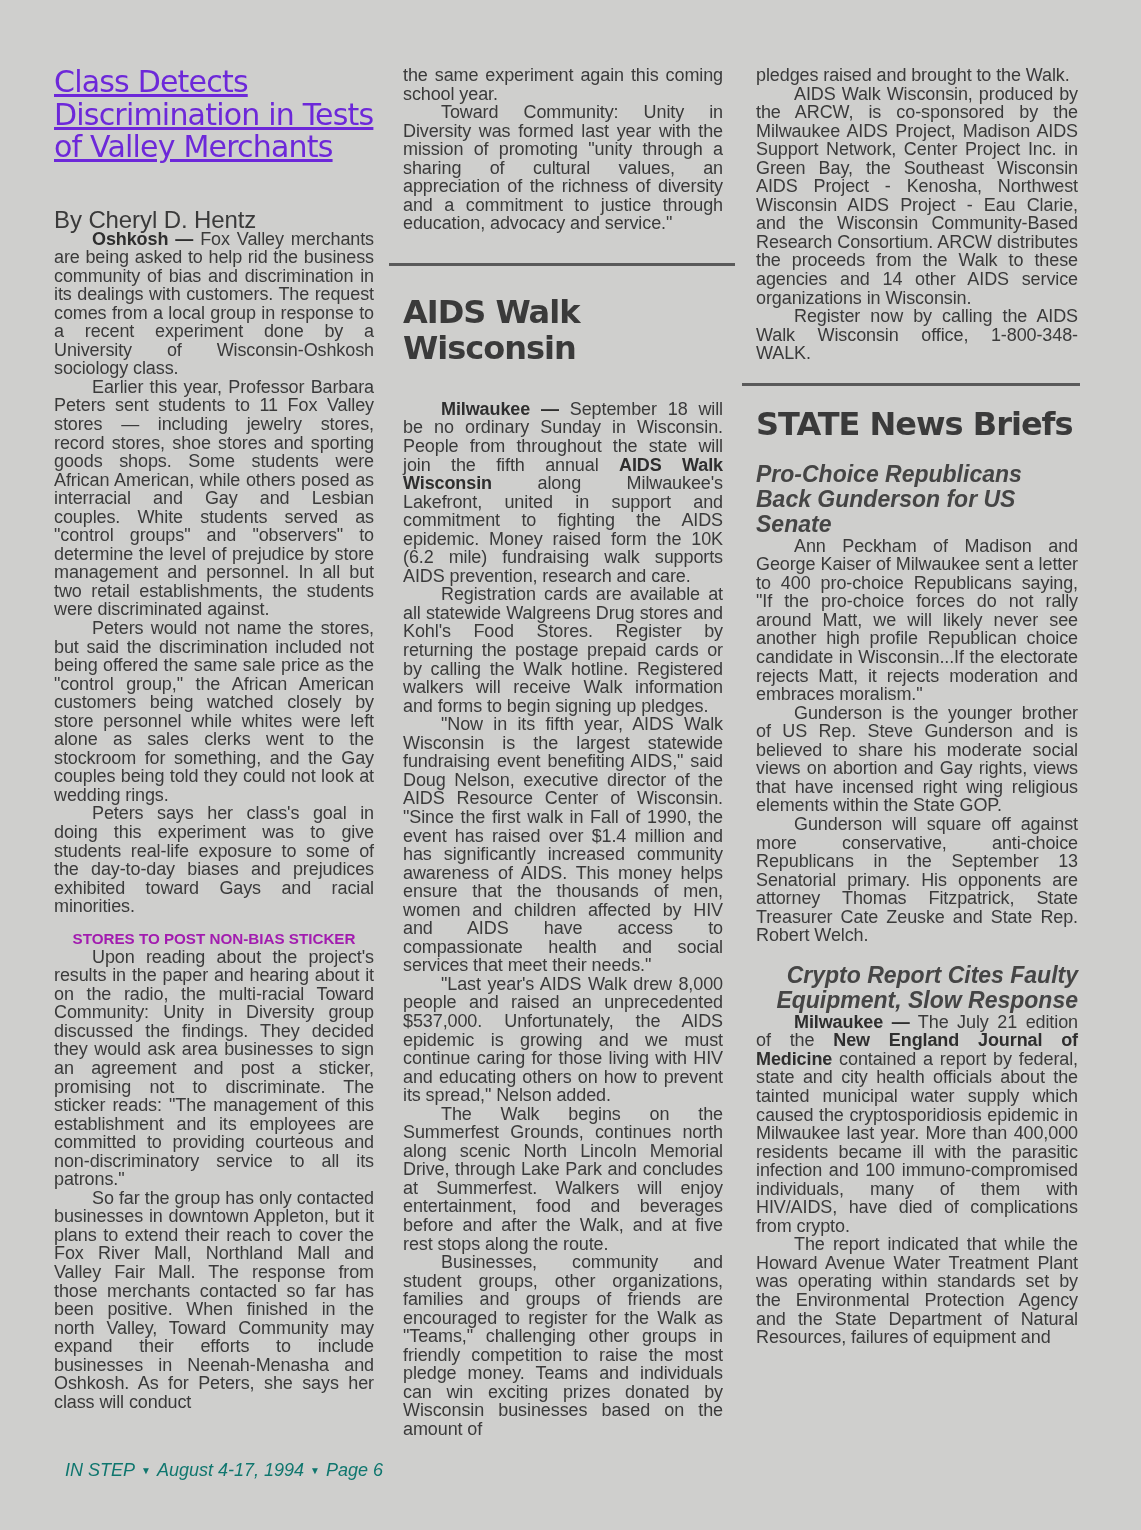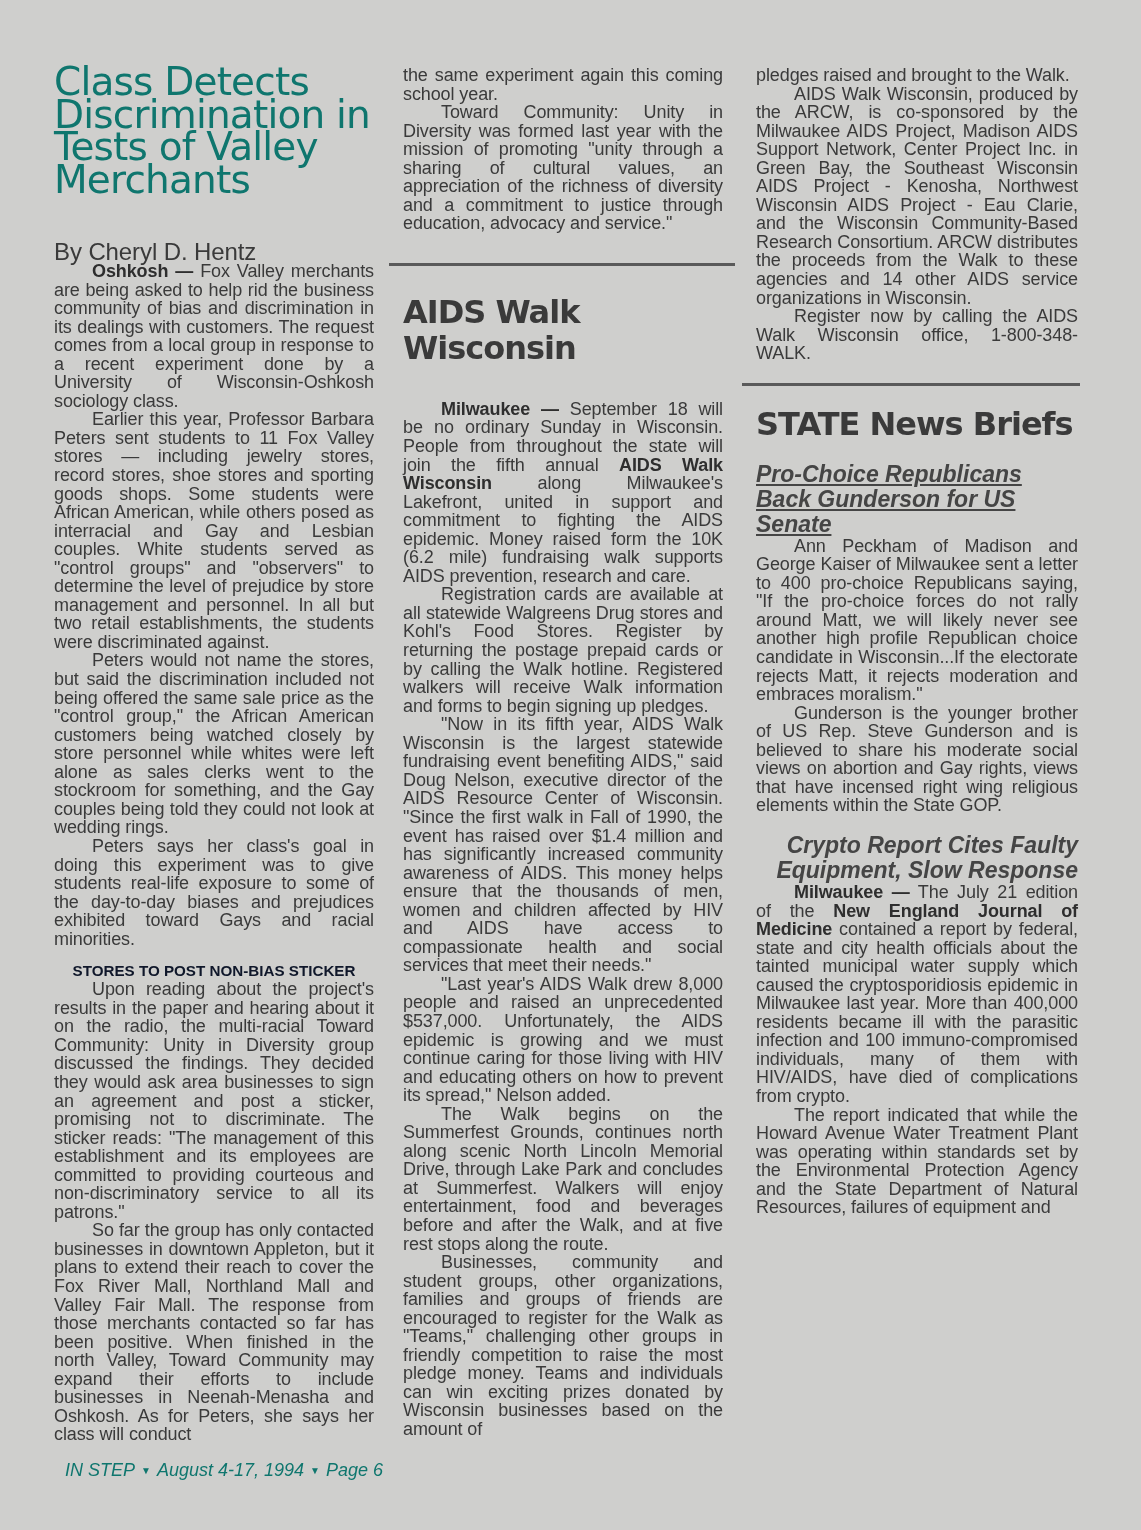--- a/index.html
+++ b/index.html
@@ -22,39 +22,40 @@
       text-align: justify;
       text-indent: 38px;
       letter-spacing: -0.1px;
     }
     p.noindent { text-indent: 0; }
     b { color: #2e2e2e; }
     h1.headline {
       margin: 0;
       font-family: "DejaVu Sans", sans-serif;
       font-weight: normal;
-      font-size: 39px;
+      font-size: 30px;
       line-height: 32.5px;
-      color: #0f766e;
+      color: #6d28d9;
       letter-spacing: -0.8px;
+      text-decoration: underline;
     }
     .byline {
       margin-top: 46px;
       font-size: 24px;
       line-height: 20px;
       text-align: left;
       text-indent: 0;
     }
     .subhead {
       margin-top: 14px;
       font-size: 15.2px;
       font-weight: bold;
       text-align: center;
       line-height: 18px;
-      color: #0f172a;
+      color: #a21caf;
     }
     .rule {
       height: 3px;
       background: #5a5a5a;
       margin: 0;
     }
     .section-title {
       font-family: "DejaVu Sans", sans-serif;
       font-size: 32px;
       line-height: 36px;
@@ -105,23 +106,24 @@
   <p>The Walk begins on the Summerfest Grounds, continues north along scenic North Lincoln Memorial Drive, through Lake Park and concludes at Summerfest. Walkers will enjoy entertainment, food and beverages before and after the Walk, and at five rest stops along the route.</p>
   <p>Businesses, community and student groups, other organizations, families and groups of friends are encouraged to register for the Walk as "Teams," challenging other groups in friendly competition to raise the most pledge money. Teams and individuals can win exciting prizes donated by Wisconsin businesses based on the amount of</p>
 </div>
 
 <div class="col col3">
   <p class="noindent">pledges raised and brought to the Walk.</p>
   <p>AIDS Walk Wisconsin, produced by the ARCW, is co-sponsored by the Milwaukee AIDS Project, Madison AIDS Support Network, Center Project Inc. in Green Bay, the Southeast Wisconsin AIDS Project - Kenosha, Northwest Wisconsin AIDS Project - Eau Clarie, and the Wisconsin Community-Based Research Consortium. ARCW distributes the proceeds from the Walk to these agencies and 14 other AIDS service organizations in Wisconsin.</p>
   <p>Register now by calling the AIDS Walk Wisconsin office, 1-800-348-WALK.</p>
   <div class="rule" style="margin-top:20px; margin-left:-14px; margin-right:-2px;"></div>
   <h2 class="section-title" style="margin-top:20px;">STATE News Briefs</h2>
-  <h3 class="deck" style="margin-top:20px;text-decoration:underline;">Pro-Choice Republicans Back Gunderson for US Senate</h3>
+  <h3 class="deck" style="margin-top:20px;">Pro-Choice Republicans Back Gunderson for US Senate</h3>
   <p>Ann Peckham of Madison and George Kaiser of Milwaukee sent a letter to 400 pro-choice Republicans saying, "If the pro-choice forces do not rally around Matt, we will likely never see another high profile Republican choice candidate in Wisconsin...If the electorate rejects Matt, it rejects moderation and embraces moralism."</p>
   <p>Gunderson is the younger brother of US Rep. Steve Gunderson and is believed to share his moderate social views on abortion and Gay rights, views that have incensed right wing religious elements within the State GOP.</p>
+  <p>Gunderson will square off against more conservative, anti-choice Republicans in the September 13 Senatorial primary. His opponents are attorney Thomas Fitzpatrick, State Treasurer Cate Zeuske and State Rep. Robert Welch.</p>
   <h3 class="deck" style="margin-top:18px;text-align:right;">Crypto Report Cites Faulty Equipment, Slow Response</h3>
   <p><b>Milwaukee —</b> <span>The July 21 edition of the</span> <b>New England Journal of Medicine</b> <span>contained a report by federal, state and city health officials about the tainted municipal water supply which caused the cryptosporidiosis epidemic in Milwaukee last year. More than 400,000 residents became ill with the parasitic infection and 100 immuno-compromised individuals, many of them with HIV/AIDS, have died of complications from crypto.</span></p>
   <p>The report indicated that while the Howard Avenue Water Treatment Plant was operating within standards set by the Environmental Protection Agency and the State Department of Natural Resources, failures of equipment and</p>
 </div>
 
 <div class="footer">
   <span>IN STEP</span><span class="tri">▼</span><span>August 4-17, 1994</span><span class="tri">▼</span><span>Page 6</span>
 </div>
 
 </body></html>

